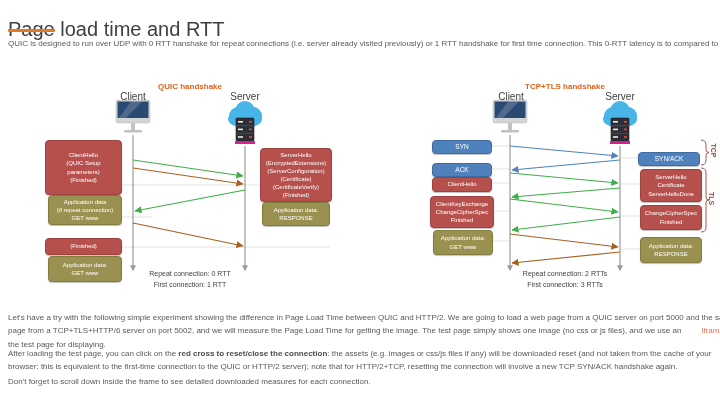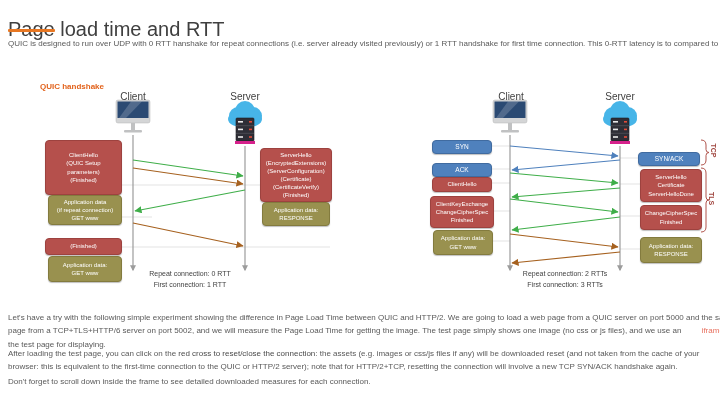--- a/index.html
+++ b/index.html
@@ -6,29 +6,29 @@
   body{width:720px;height:405px;overflow:hidden;position:relative;
        font-family:"Liberation Sans",sans-serif;color:#595959;}
 
   
   #page-title{position:absolute;left:8px;top:5px;font-size:20px;font-weight:400;color:#3f3f3f;}
   #title-underline{position:absolute;left:8px;top:29px;width:47px;height:3px;background:#e87722;border-radius:1px;}
 
   
   .para{position:absolute;left:8px;right:0;font-size:8px;line-height:13.4px;color:#595959;}
   .pline{white-space:nowrap;overflow:hidden;}
-  .bold-seg{font-weight:400;color:#4a4a4a;text-align:center;}
+  .bold-seg{font-weight:700;color:#4a4a4a;text-align:center;}
   .link-seg{color:#e8705f;cursor:pointer;margin-left:18px;}
 
   
   .diagram{position:absolute;top:80px;height:225px;}
   #quic-diagram{left:40px;width:330px;}
   #tcp-diagram{left:415px;width:305px;}
   .diagram svg{position:absolute;left:0;top:0;}
-  .diagram-title{position:absolute;top:2px;left:0;width:300px;
+  .diagram-title{position:absolute;top:2px;left:0;width:300px;text-align:center;
                  font-size:8px;font-weight:700;color:#e2621b;}
   .actor-label{position:absolute;top:11px;width:60px;text-align:center;font-size:10px;color:#3f3f3f;}
 
   .box{position:absolute;border-radius:4px;color:#fff;text-align:center;white-space:pre-line;
        display:flex;align-items:center;justify-content:center;font-size:6px;line-height:1.35;
        box-shadow:0 1px 1px rgba(0,0,0,.25);}
   .box.red{background:#b5504c;border:1px solid #9d423f;}
   .box.olive{background:#99914f;border:1px solid #837b3e;}
   .box.blue{background:#4f81bd;border:1px solid #406ba0;font-size:6.5px;}
 
@@ -203,20 +203,21 @@
       <line x1="95" y1="154" x2="203" y2="167" stroke="#a6611f" marker-end="url(#Rb)"></line>
       <line x1="205" y1="172" x2="97" y2="183" stroke="#a6611f" marker-end="url(#Rb)"></line>
     </g>
 
     <g stroke="#b0534b" stroke-width="1" fill="none">
       <path d="M286,60 q5,0 5,5 L291,69.5 q0,3 3,3 q-3,0 -3,3 L291,80 q0,5 -5,5"></path>
       <path d="M286,88 q5,0 5,5 L291,117 q0,3 3,3 q-3,0 -3,3 L291,147 q0,5 -5,5"></path>
     </g>
   </svg>
 
+  <div class="diagram-title">TCP+TLS handshake</div>
   <div class="actor-label" style="left:66px;">Client</div>
   <div class="actor-label" style="left:175px;">Server</div>
 
   <div class="box blue" style="left:17px;top:60px;width:58px;height:12px;">SYN</div>
   <div class="box blue" style="left:223px;top:72px;width:60px;height:12px;">SYN/ACK</div>
   <div class="box blue" style="left:17px;top:83px;width:58px;height:12px;">ACK</div>
   <div class="box red" style="left:17px;top:97px;width:58px;height:13px;">ClientHello</div>
   <div class="box red" style="left:225px;top:89px;width:60px;height:31px;">ServerHello
 Certificate
 ServerHelloDone</div>

